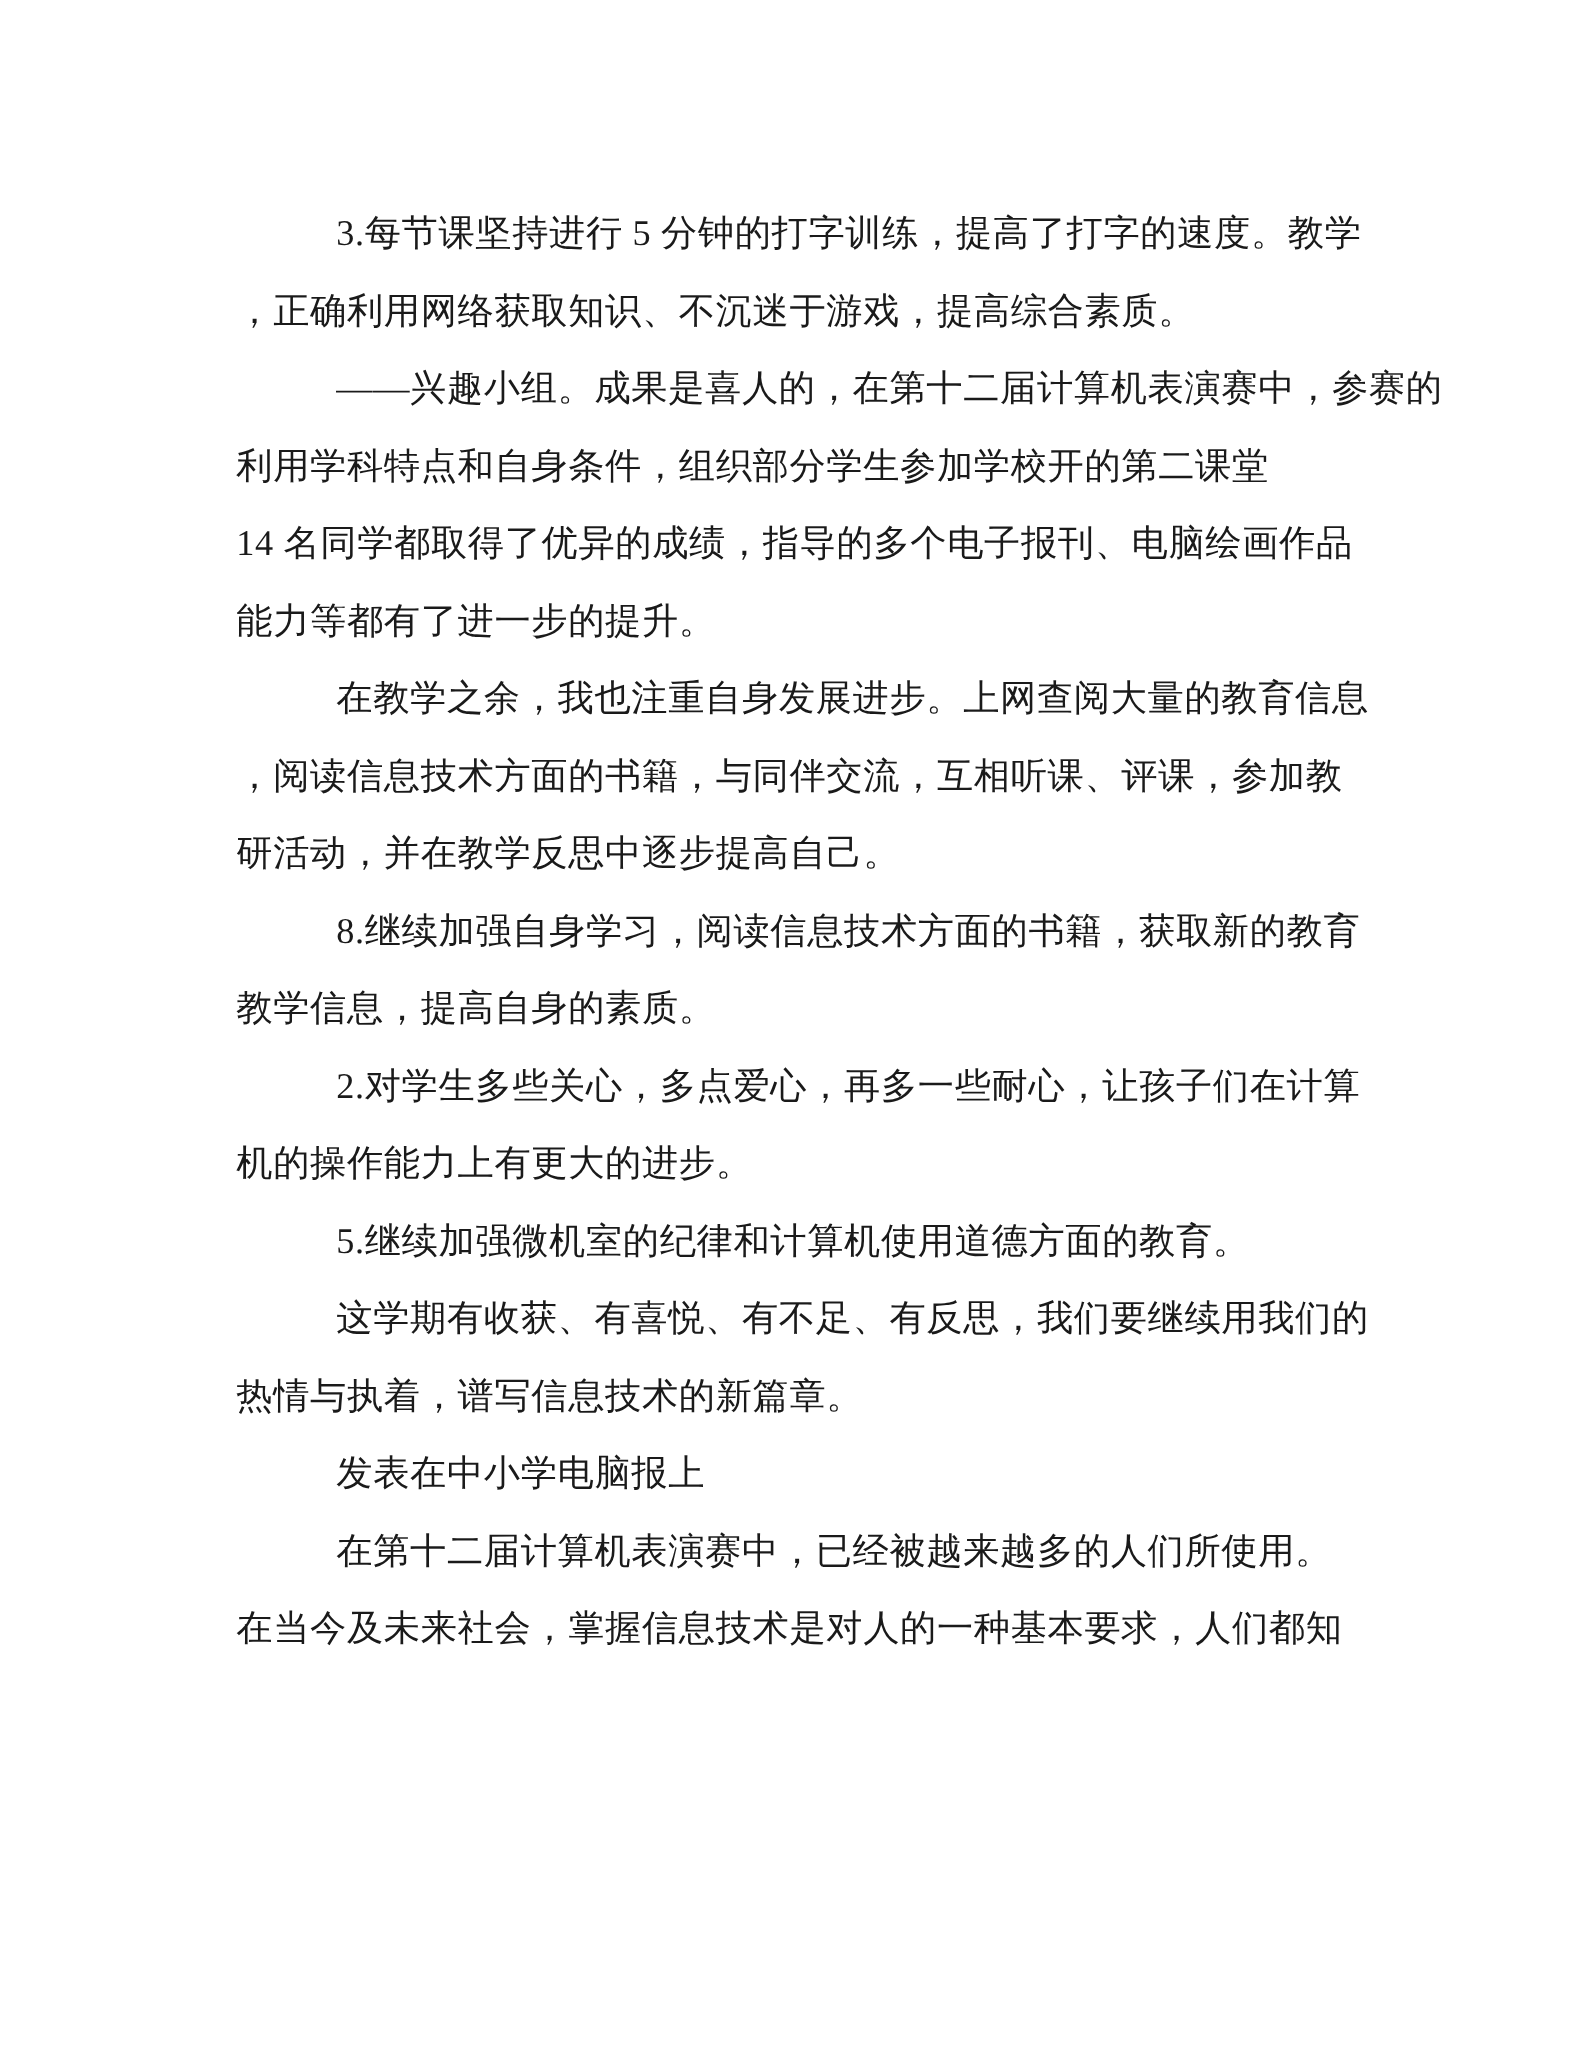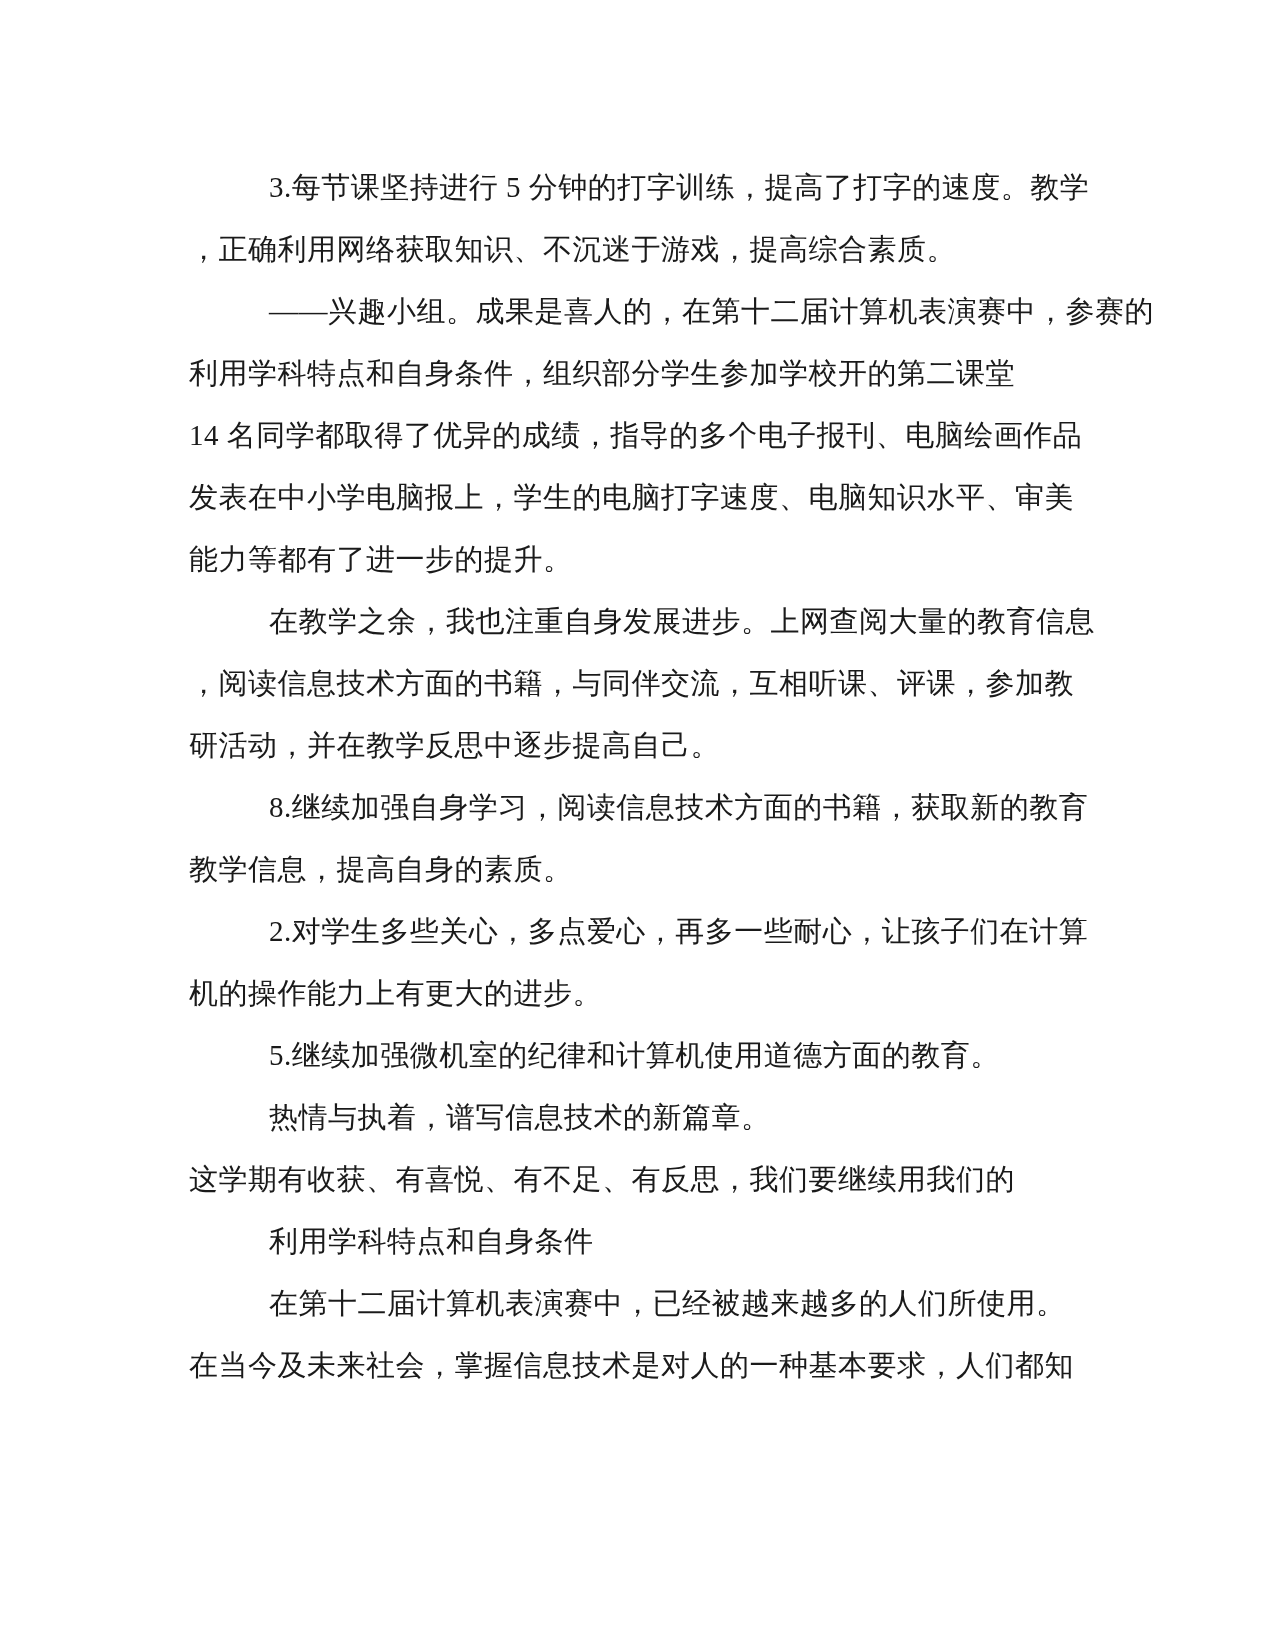--- a/index.html
+++ b/index.html
@@ -42,44 +42,43 @@
 <div class="page">
   <div class="text-block" id="doc-body" style="color: rgb(26, 26, 26);">
       <div class="paragraph">
         <div class="line">3.每节课坚持进行 5 分钟的打字训练，提高了打字的速度。教学</div>
         <div class="line">，正确利用网络获取知识、不沉迷于游戏，提高综合素质。</div>
       </div>
       <div class="paragraph">
         <div class="line">——兴趣小组。成果是喜人的，在第十二届计算机表演赛中，参赛的</div>
         <div class="line">利用学科特点和自身条件，组织部分学生参加学校开的第二课堂</div>
         <div class="line">14 名同学都取得了优异的成绩，指导的多个电子报刊、电脑绘画作品</div>
-        <div class="line">发表在中小学电脑报上，学生的电脑打字速度、电脑知识水平、审美</div>
         <div class="line">能力等都有了进一步的提升。</div>
       </div>
       <div class="paragraph">
         <div class="line">在教学之余，我也注重自身发展进步。上网查阅大量的教育信息</div>
         <div class="line">，阅读信息技术方面的书籍，与同伴交流，互相听课、评课，参加教</div>
         <div class="line">研活动，并在教学反思中逐步提高自己。</div>
       </div>
       <div class="paragraph">
         <div class="line">8.继续加强自身学习，阅读信息技术方面的书籍，获取新的教育</div>
         <div class="line">教学信息，提高自身的素质。</div>
       </div>
       <div class="paragraph">
         <div class="line">2.对学生多些关心，多点爱心，再多一些耐心，让孩子们在计算</div>
         <div class="line">机的操作能力上有更大的进步。</div>
       </div>
       <div class="paragraph">
         <div class="line">5.继续加强微机室的纪律和计算机使用道德方面的教育。</div>
       </div>
       <div class="paragraph">
+        <div class="line">这学期有收获、有喜悦、有不足、有反思，我们要继续用我们的</div>
         <div class="line">热情与执着，谱写信息技术的新篇章。</div>
-        <div class="line">这学期有收获、有喜悦、有不足、有反思，我们要继续用我们的</div>
       </div>
       <div class="paragraph">
-        <div class="line">利用学科特点和自身条件</div>
+        <div class="line">发表在中小学电脑报上</div>
       </div>
       <div class="paragraph">
         <div class="line">在第十二届计算机表演赛中，已经被越来越多的人们所使用。</div>
         <div class="line">在当今及未来社会，掌握信息技术是对人的一种基本要求，人们都知</div>
       </div>
     </div>
 </div>
 
 </body></html>

